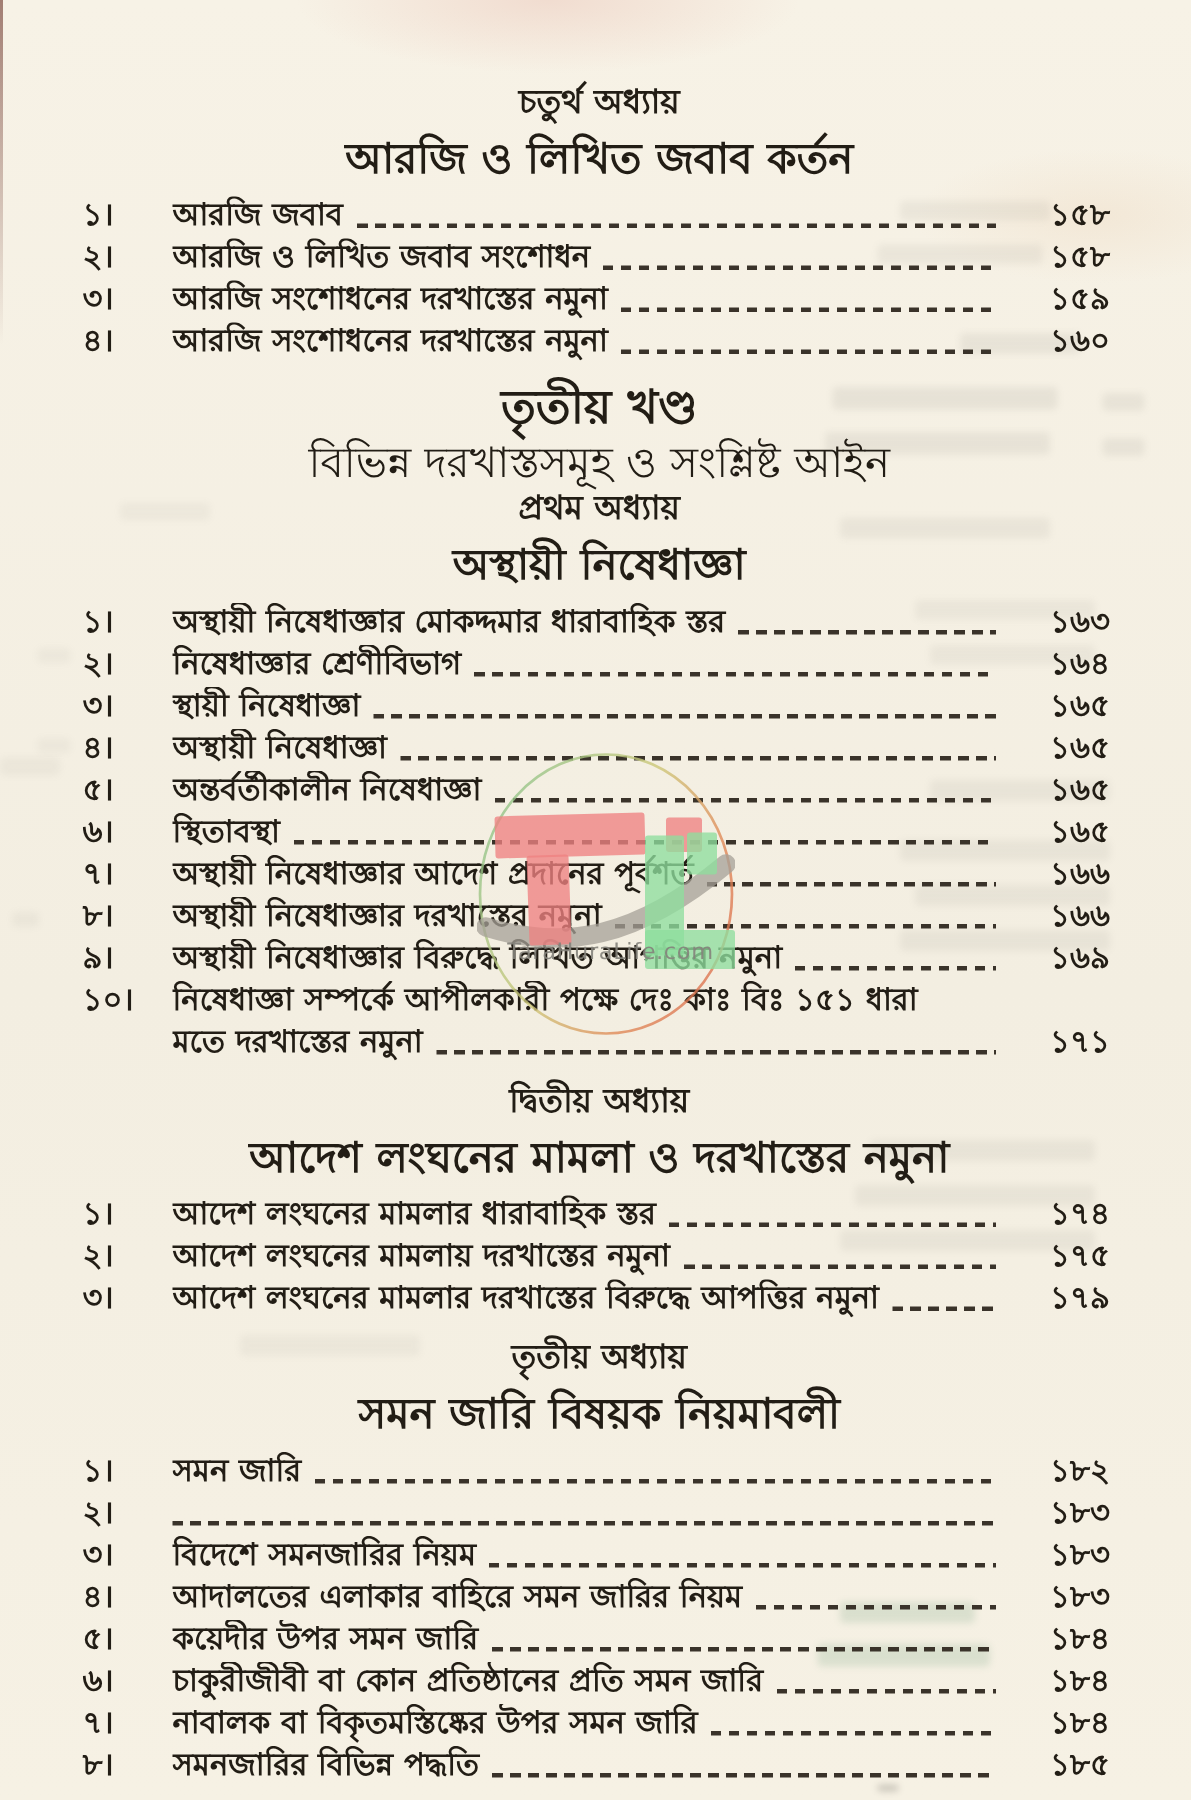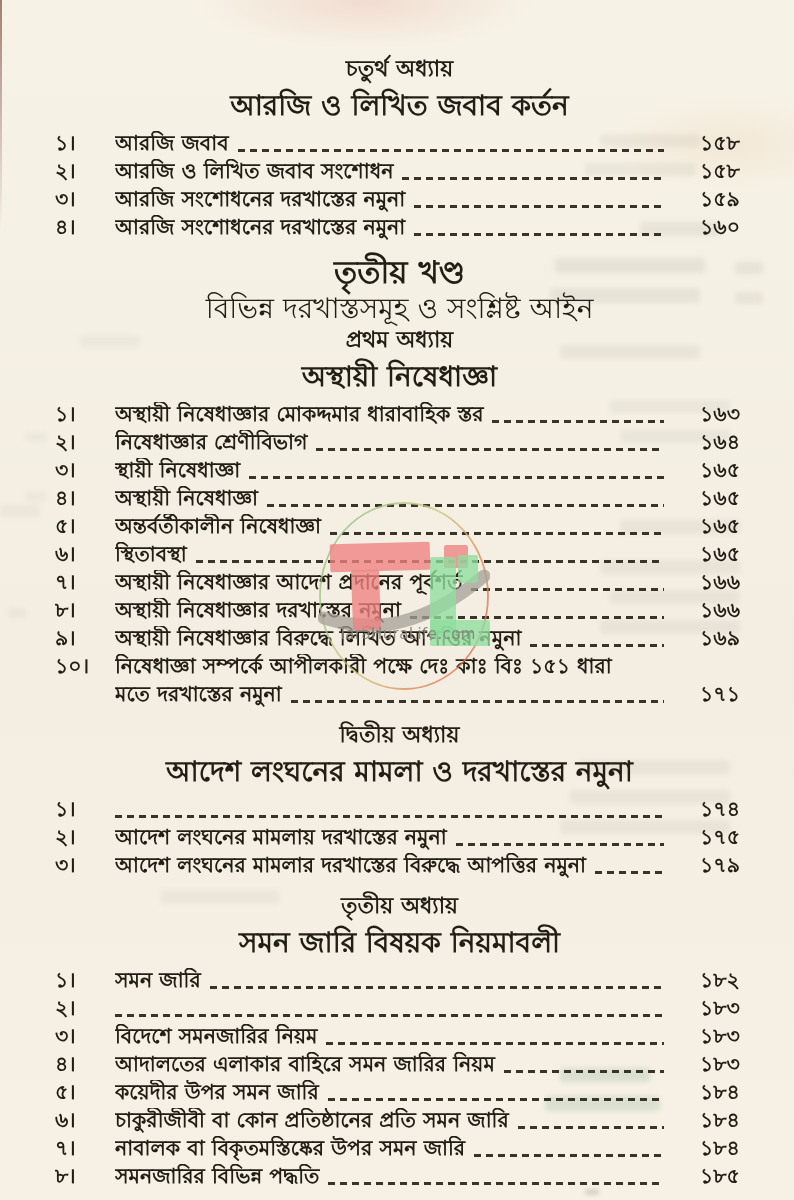--- a/index.html
+++ b/index.html
@@ -190,20 +190,21 @@
             <span class="page-no">১৭১</span>
           </div>
         </div>
       </div>
       <div class="section">
         <div class="h-small center">দ্বিতীয় অধ্যায়</div>
         <div class="h-large center">আদেশ লংঘনের মামলা ও দরখাস্তের নমুনা</div>
         <div class="toc-list">
           <div class="row">
             <span class="no">১।</span>
+            <span class="title">আদেশ লংঘনের মামলার ধারাবাহিক স্তর</span>
             <span class="leader"></span>
             <span class="page-no">১৭৪</span>
           </div>
           <div class="row">
             <span class="no">২।</span>
             <span class="title">আদেশ লংঘনের মামলায় দরখাস্তের নমুনা</span>
             <span class="leader"></span>
             <span class="page-no">১৭৫</span>
           </div>
           <div class="row">

